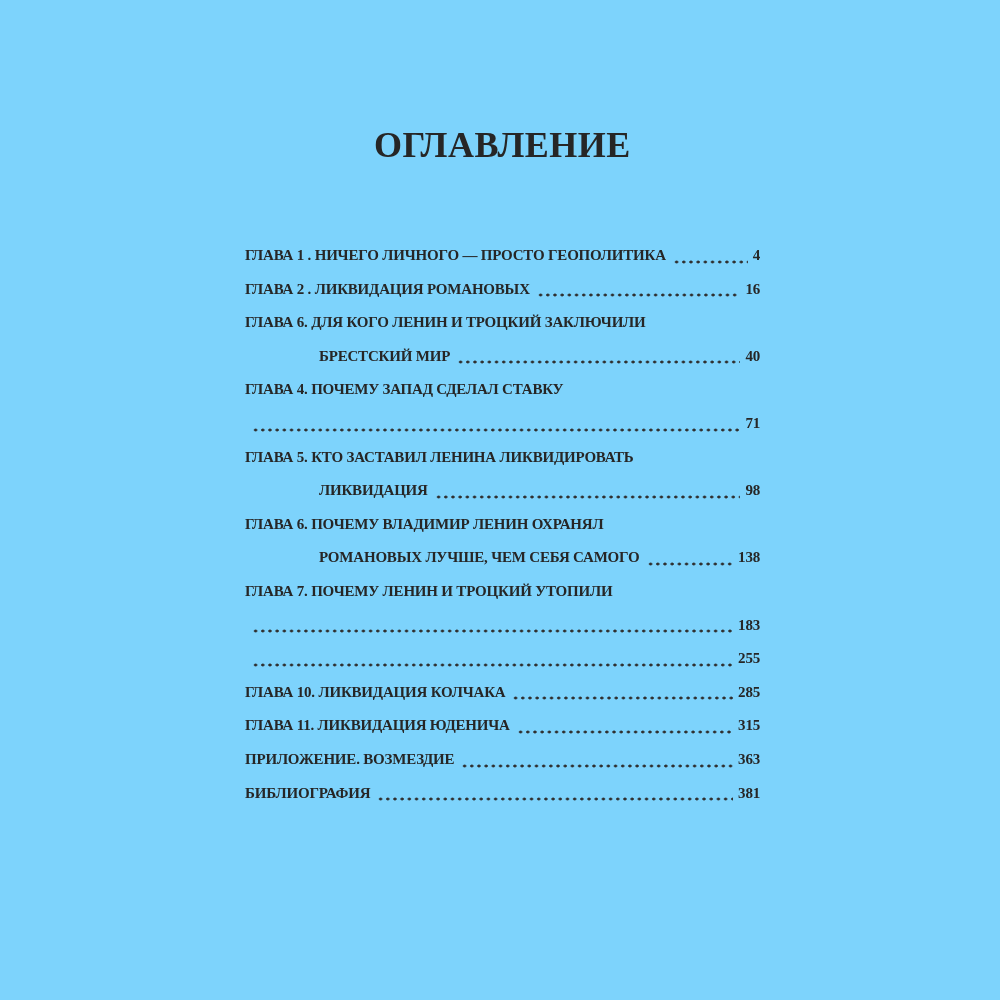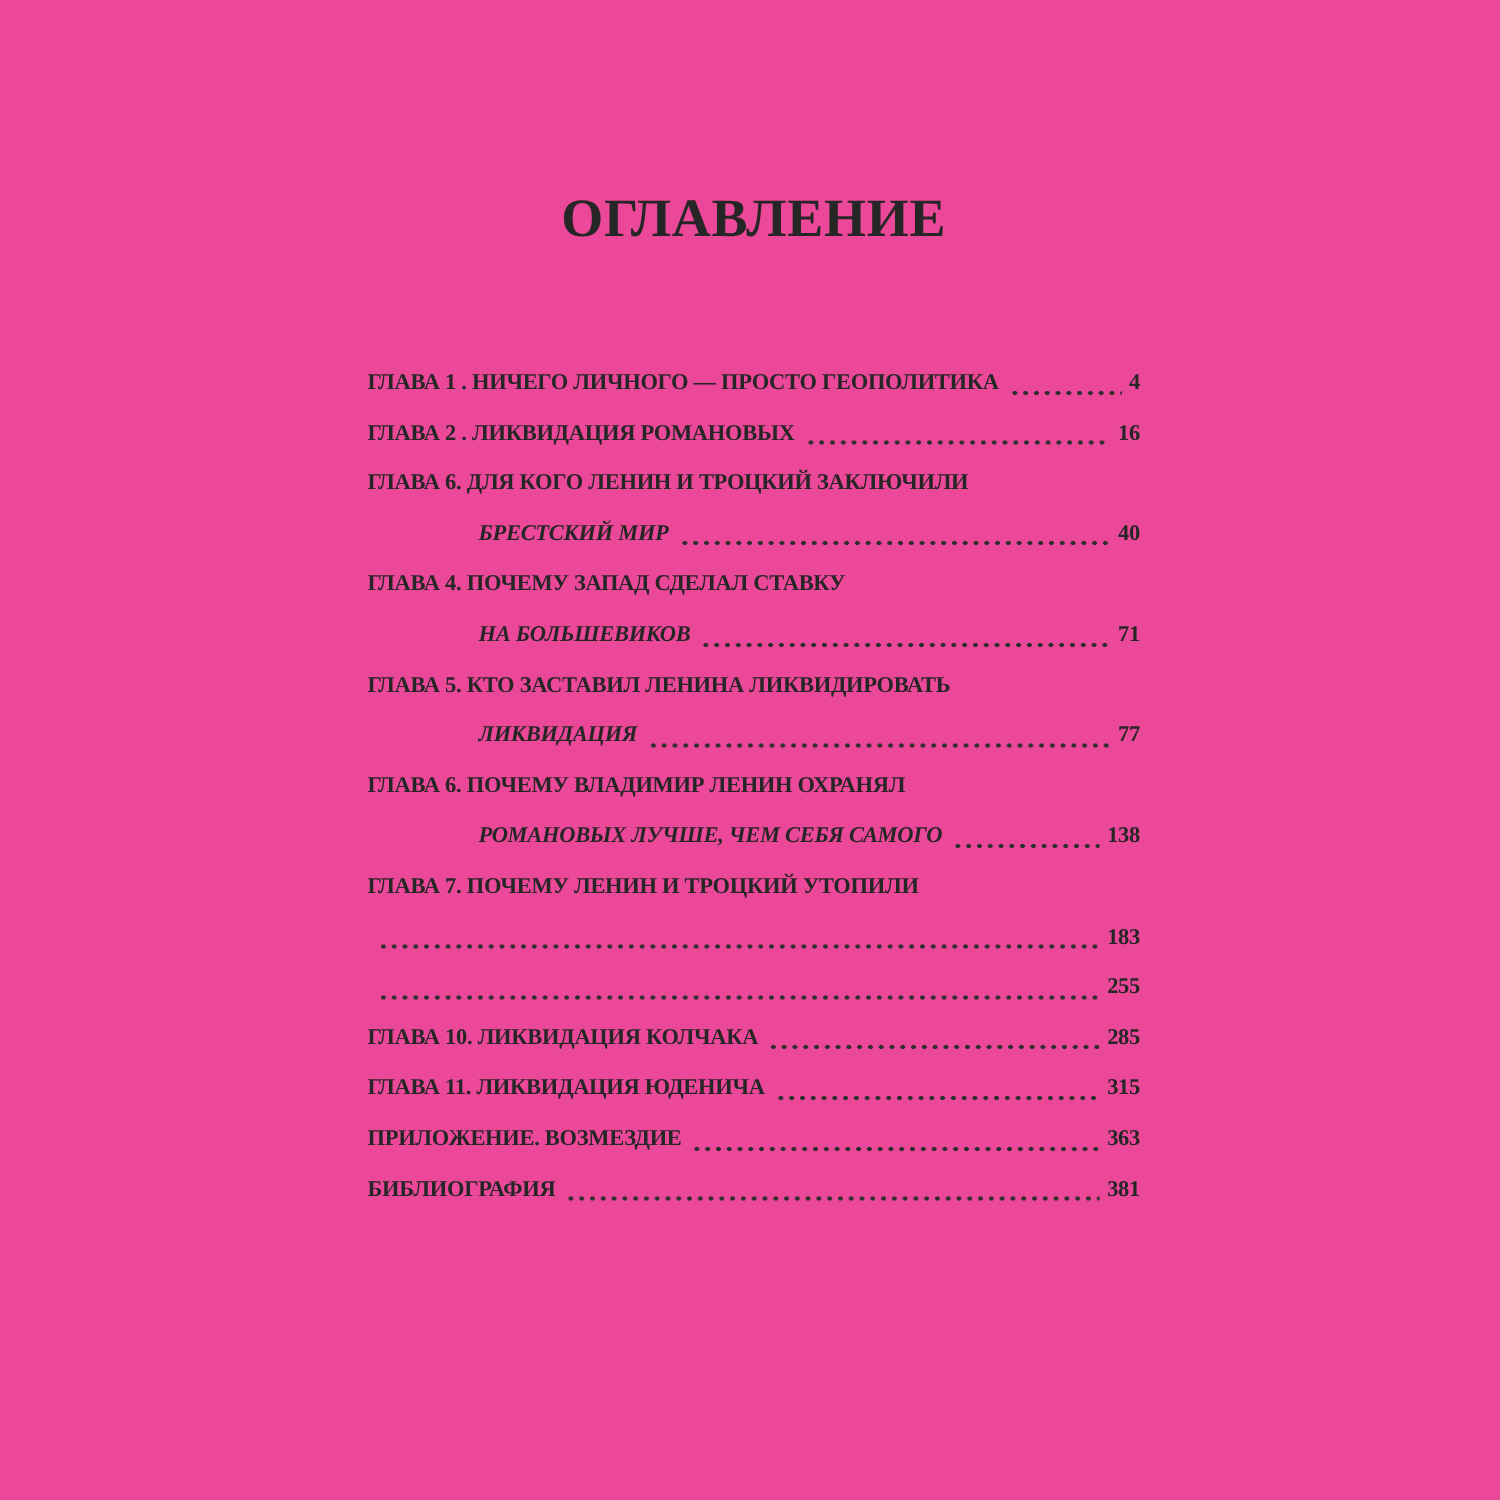--- a/index.html
+++ b/index.html
@@ -12,21 +12,21 @@
     height: 1000px;
     overflow: hidden;
     font-family: "Liberation Serif", "DejaVu Serif", serif;
     color: #262626;
   }
   .page {
     box-sizing: border-box;
     width: 1000px;
     height: 1000px;
     padding: 125px 240px 0 245px;
-    background: #ec4899;
+    background: #7dd3fc;
   }
   .title {
     margin: 0;
     font-size: 36px;
     font-weight: 700;
     letter-spacing: 0.5px;
     text-align: center;
     line-height: 40px;
     color: #262626;
   }
@@ -40,21 +40,20 @@
     font-size: 15px;
     font-weight: 700;
     letter-spacing: -0.2px;
   }
   .row .lbl {
     white-space: nowrap;
     flex: 0 0 auto;
   }
   .row.ind .lbl {
     padding-left: 74px;
-    font-style: italic;
   }
   .leader {
     flex: 1 1 auto;
     min-width: 16px;
     margin: 0 5px 0 7px;
     background-image: radial-gradient(circle, #2e2e2e 1.35px, rgba(0,0,0,0) 1.7px);
     background-repeat: repeat-x;
     background-position: left bottom 9px;
     background-size: 7.2px 4px;
   }
@@ -90,32 +89,31 @@
     <div class="row ind">
       <span class="lbl">БРЕСТСКИЙ МИР</span>
       <span class="leader"></span>
       <span class="pg">40</span>
     </div>
 
     <div class="row">
       <span class="lbl">ГЛАВА 4. ПОЧЕМУ ЗАПАД СДЕЛАЛ СТАВКУ</span>
     </div>
     <div class="row ind">
-      <span class="lbl">НА БОЛЬШЕВИКОВ</span>
       <span class="leader"></span>
       <span class="pg">71</span>
     </div>
 
     <div class="row">
       <span class="lbl">ГЛАВА 5. КТО ЗАСТАВИЛ ЛЕНИНА ЛИКВИДИРОВАТЬ</span>
     </div>
     <div class="row ind">
       <span class="lbl">ЛИКВИДАЦИЯ</span>
       <span class="leader"></span>
-      <span class="pg">77</span>
+      <span class="pg">98</span>
     </div>
 
     <div class="row">
       <span class="lbl">ГЛАВА 6. ПОЧЕМУ ВЛАДИМИР ЛЕНИН ОХРАНЯЛ</span>
     </div>
     <div class="row ind">
       <span class="lbl">РОМАНОВЫХ ЛУЧШЕ, ЧЕМ СЕБЯ САМОГО</span>
       <span class="leader"></span>
       <span class="pg">138</span>
     </div>

